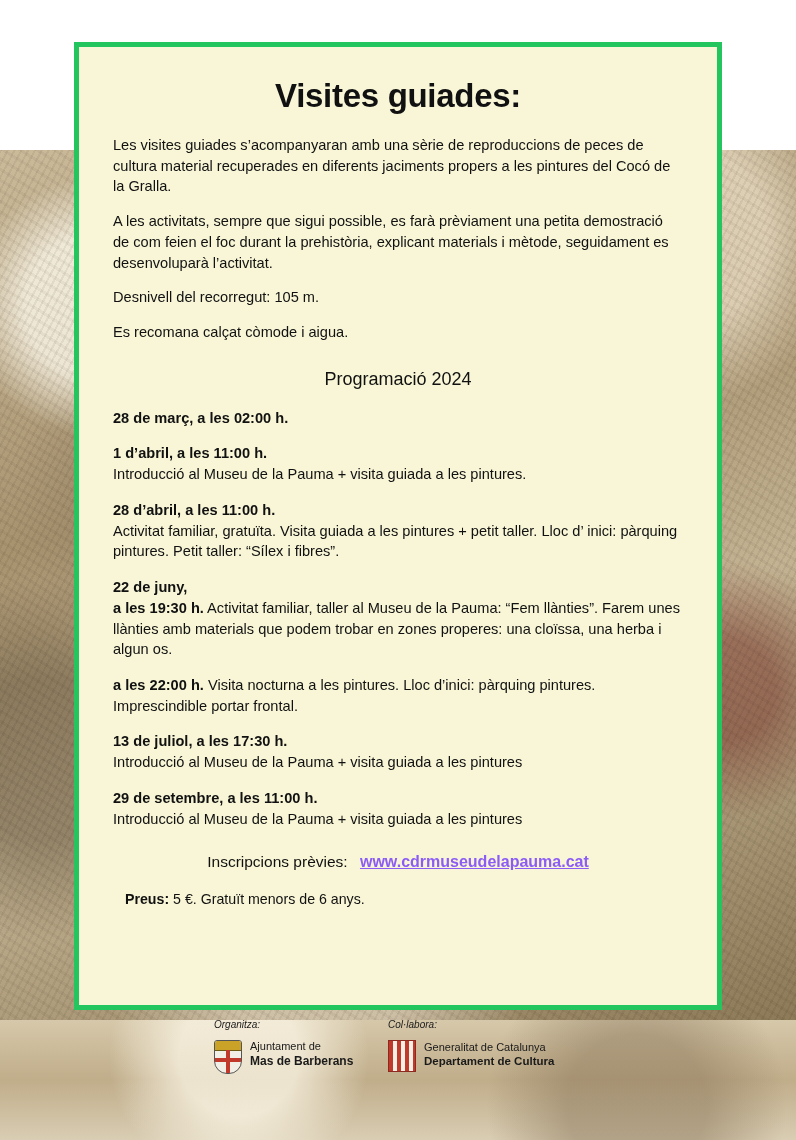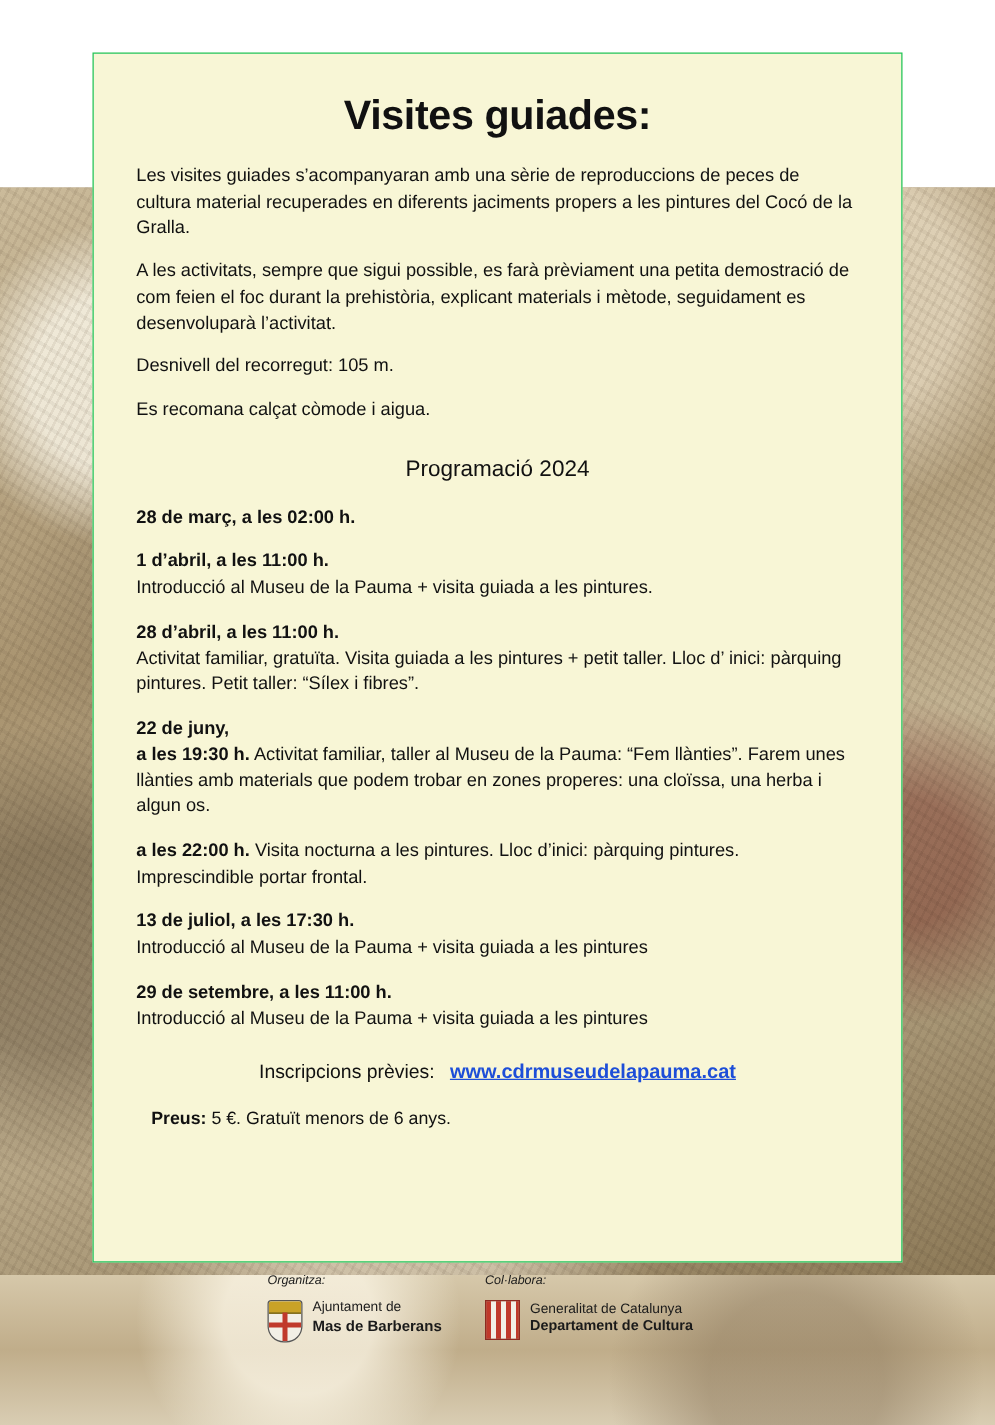--- a/index.html
+++ b/index.html
@@ -62,21 +62,21 @@
   }
 
   
   #card {
     position: absolute;
     left: 74px;
     top: 42px;
     width: 648px;
     height: 968px;
     background: #f8f6d6;
-    border: 1px solid #22c55e;
+    border: 5px solid #22c55e;
     box-sizing: border-box;
     padding: 22px 34px 10px 34px;
     color: #111111;
   }
 
   h1 {
     margin: 8px 0 20px 0;
     text-align: center;
     font-size: 33px;
     font-weight: bold;
@@ -126,21 +126,21 @@
 
   #inscriptions {
     text-align: center;
     font-size: 15.5px;
     margin: 24px 0 18px 0;
   }
   #inscriptions .label {
     margin-right: 8px;
   }
   #inscriptions a {
-    color: #1d4ed8;
+    color: #8b5cf6;
     font-weight: bold;
     font-size: 16px;
   }
 
   #prices {
     font-size: 14.2px;
     margin: 12px;
   }
   #prices .bold {
     font-weight: bold;

